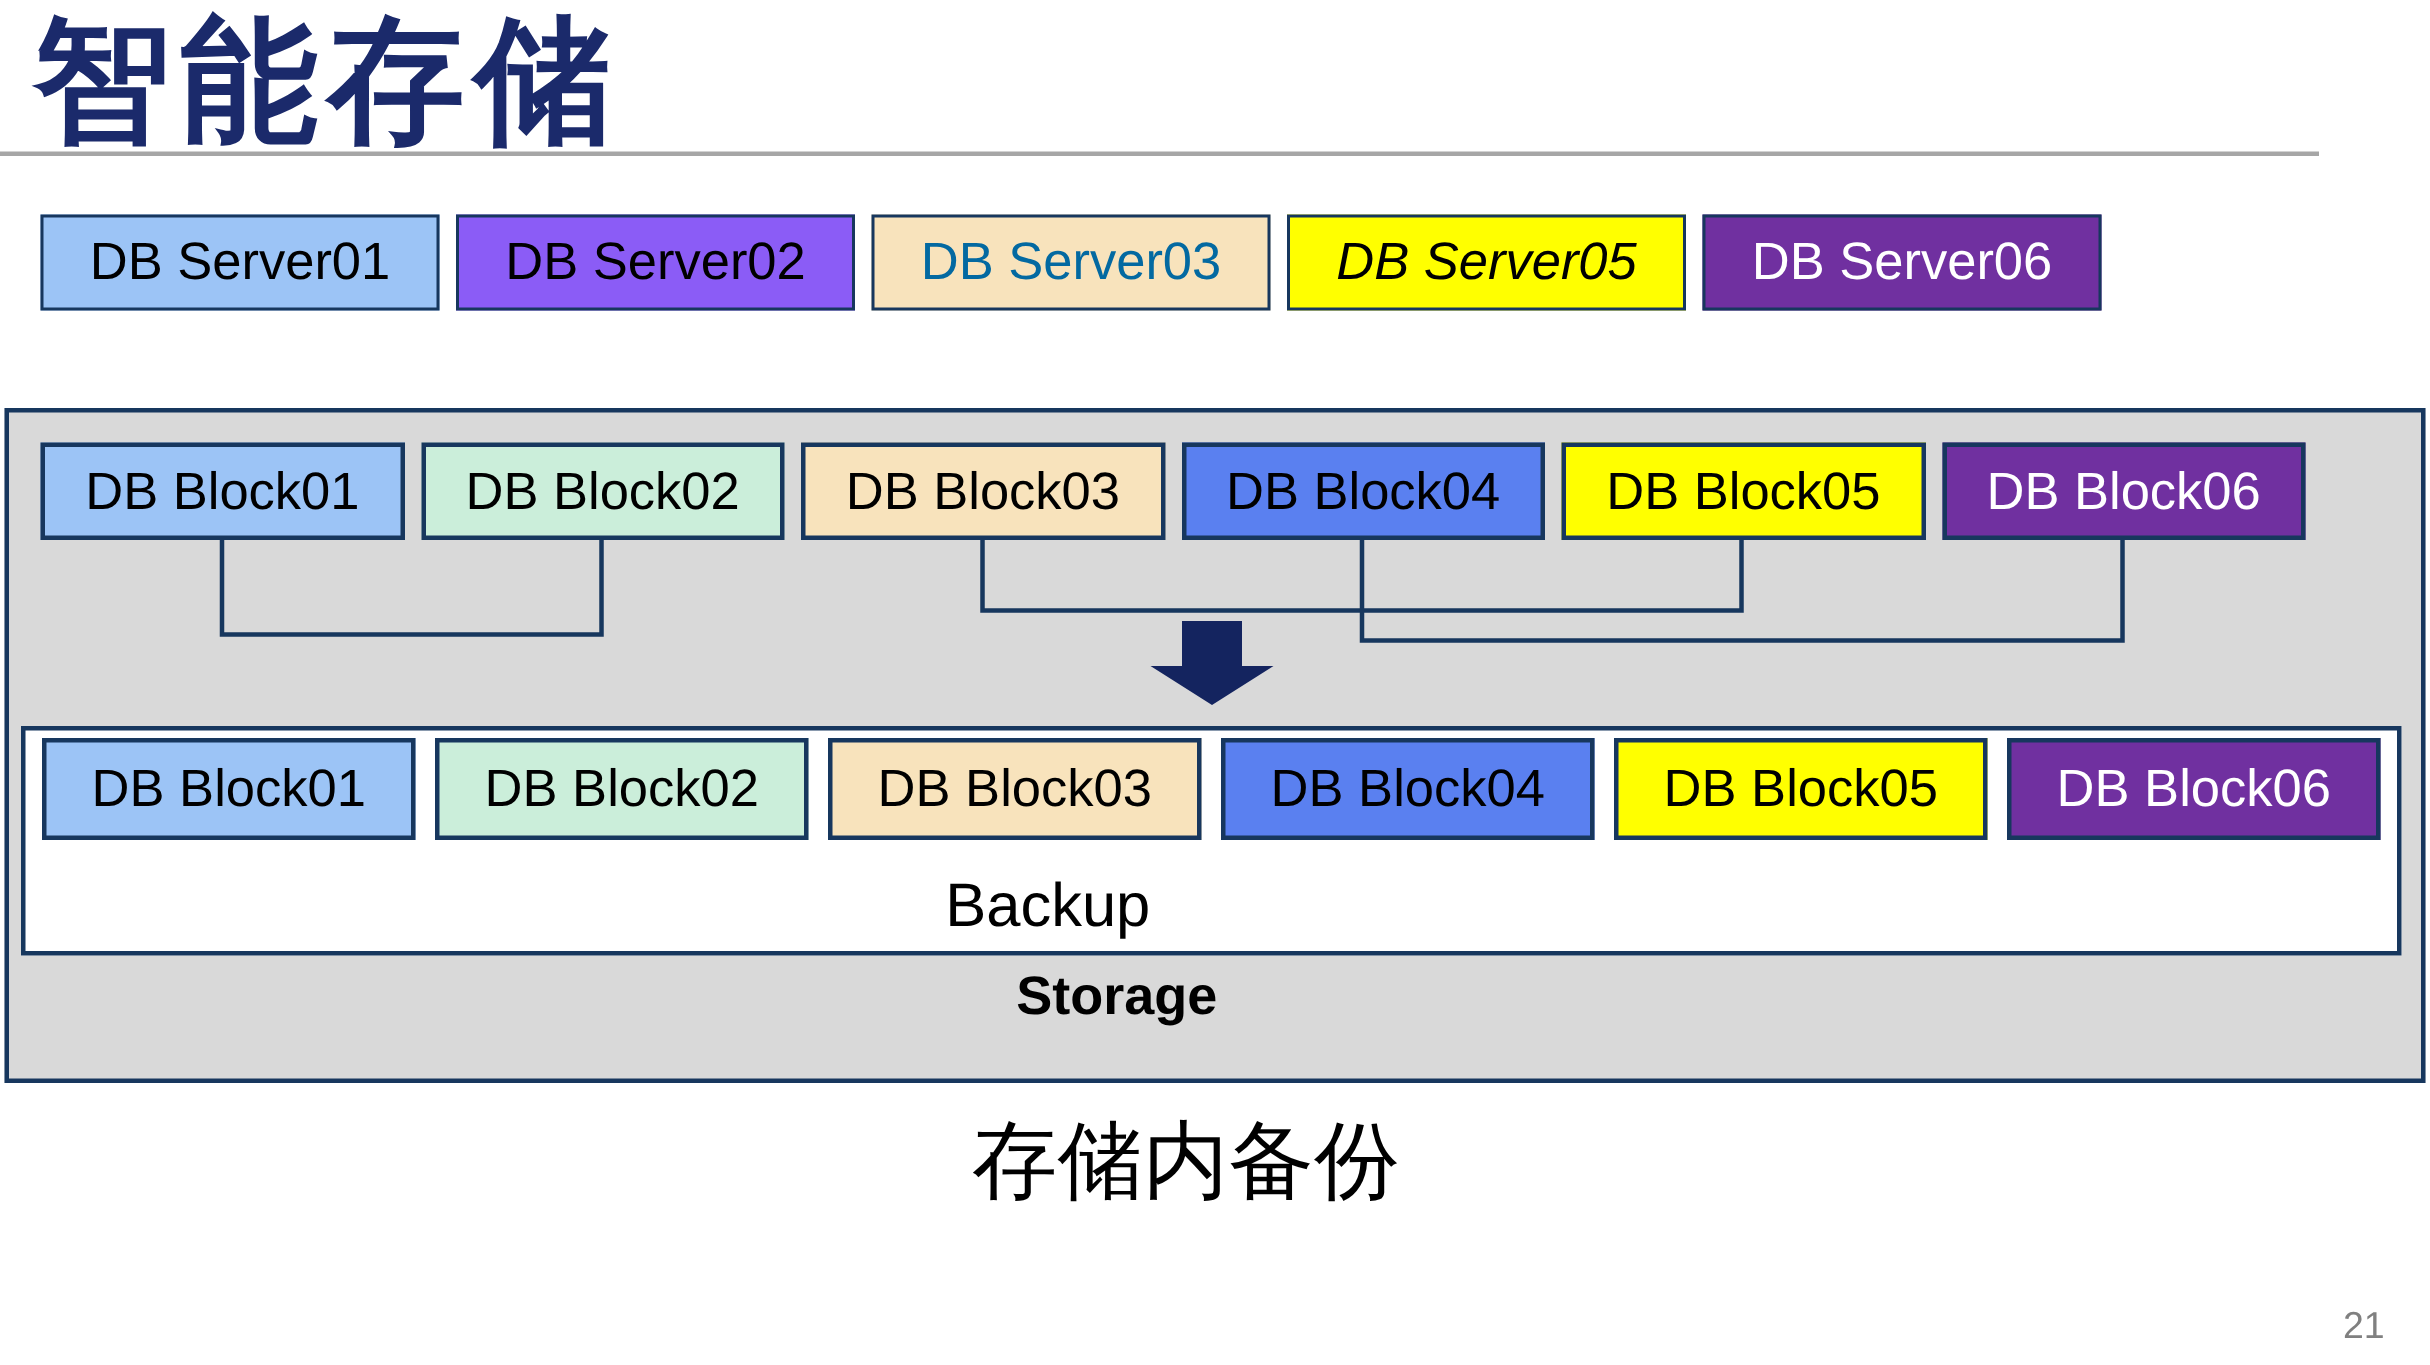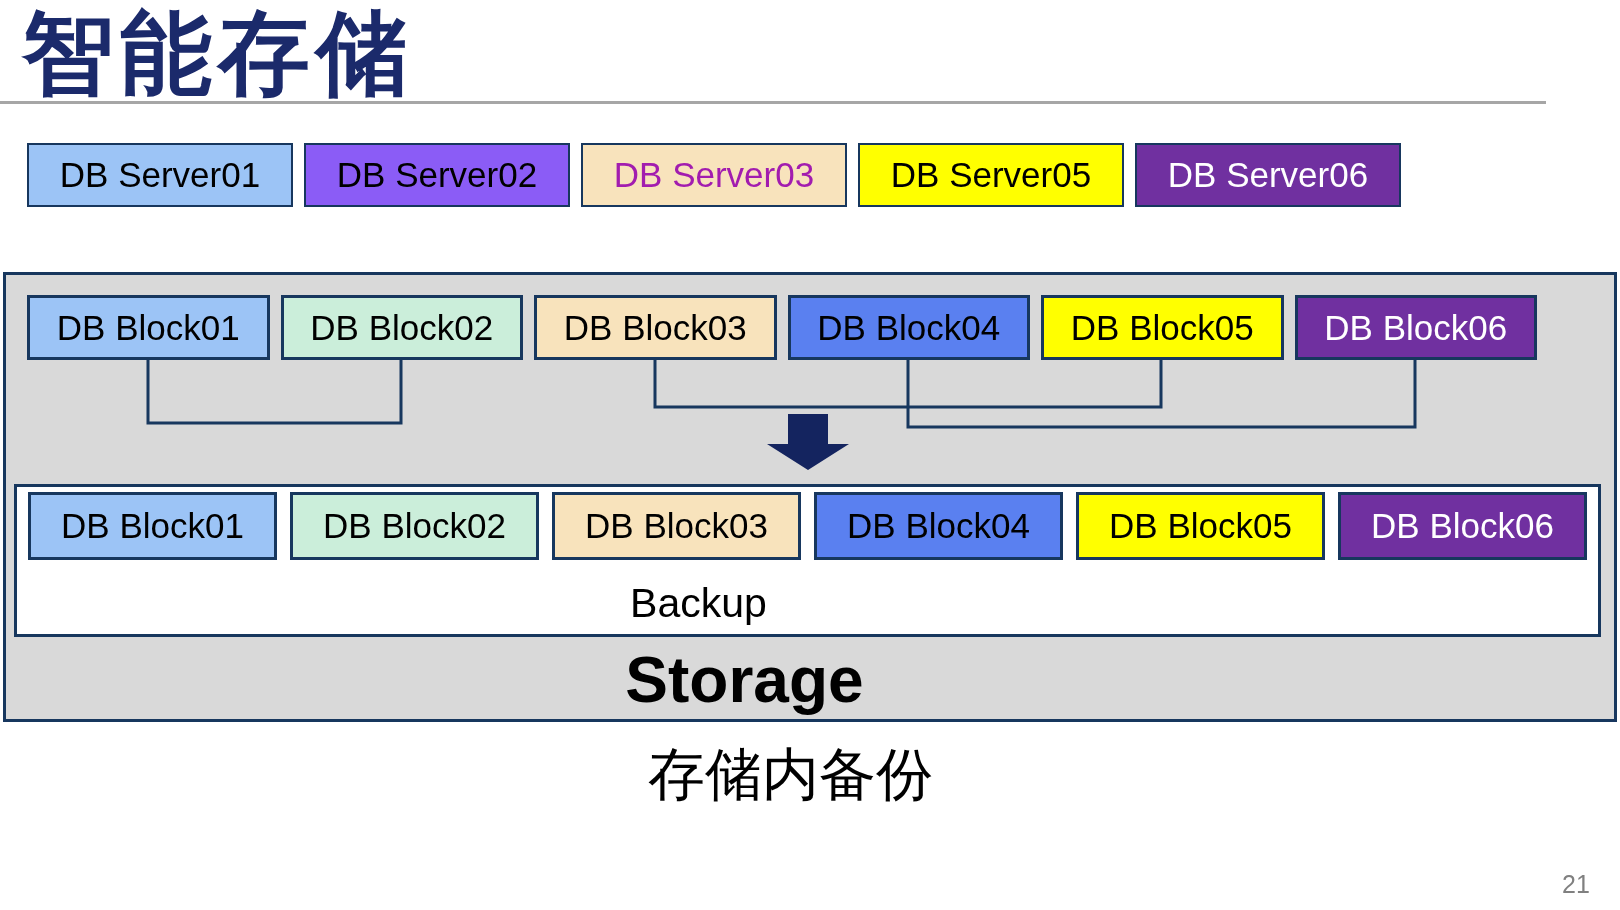--- a/index.html
+++ b/index.html
@@ -48,21 +48,21 @@
     position:absolute;left:14px;top:484px;width:1587px;height:153px;
     background:#ffffff;
     border:3px solid var(--navy);
   }
   .backup-label{
     position:absolute;left:14px;top:580px;width:1369px;
     text-align:center;font-size:41px;color:#000;
   }
   .storage-label{
     position:absolute;left:3px;top:643px;width:1483px;
-    text-align:center;font-size:64px;font-weight:bold;color:#000;
+    text-align:center;font-size:36px;font-weight:bold;color:#000;
   }
   .diagram-overlay{
     position:absolute;left:0;top:0;width:1620px;height:910px;
     pointer-events:none;
   }
   .caption{
     position:absolute;left:648px;top:736px;
     font-size:57px;line-height:1.36;color:#000;
   }
   .page-number{
@@ -72,22 +72,22 @@
 </style>
 </head>
 <body>
 
 <h1 class="slide-title">智能存储</h1>
 <div class="title-divider"></div>
 
 <div class="row" id="server-row">
     <div class="box" style="background: rgb(156, 196, 246); color: rgb(0, 0, 0);">DB Server01</div>
     <div class="box" style="background: #8b5cf6; color: rgb(0, 0, 0);">DB Server02</div>
-    <div class="box" style="background: rgb(248, 227, 188); color: #a21caf;">DB Server03</div>
-    <div class="box" style="background: rgb(255, 255, 0); color: rgb(0, 0, 0);">DB Server05</div>
+    <div class="box" style="background: rgb(248, 227, 188); color: #0369a1;">DB Server03</div>
+    <div class="box" style="background: rgb(255, 255, 0); color: rgb(0, 0, 0); font-style: italic;">DB Server05</div>
     <div class="box" style="background: rgb(112, 48, 160); color: rgb(255, 255, 255);">DB Server06</div>
   </div>
 
 <div class="storage-container"></div>
 
 <div class="row" id="block-row">
     <div class="box" style="background: rgb(156, 196, 246); color: rgb(0, 0, 0);">DB Block01</div>
     <div class="box" style="background: rgb(203, 238, 218); color: rgb(0, 0, 0);">DB Block02</div>
     <div class="box" style="background: rgb(248, 227, 188); color: rgb(0, 0, 0);">DB Block03</div>
     <div class="box" style="background: rgb(90, 128, 240); color: rgb(0, 0, 0);">DB Block04</div>

